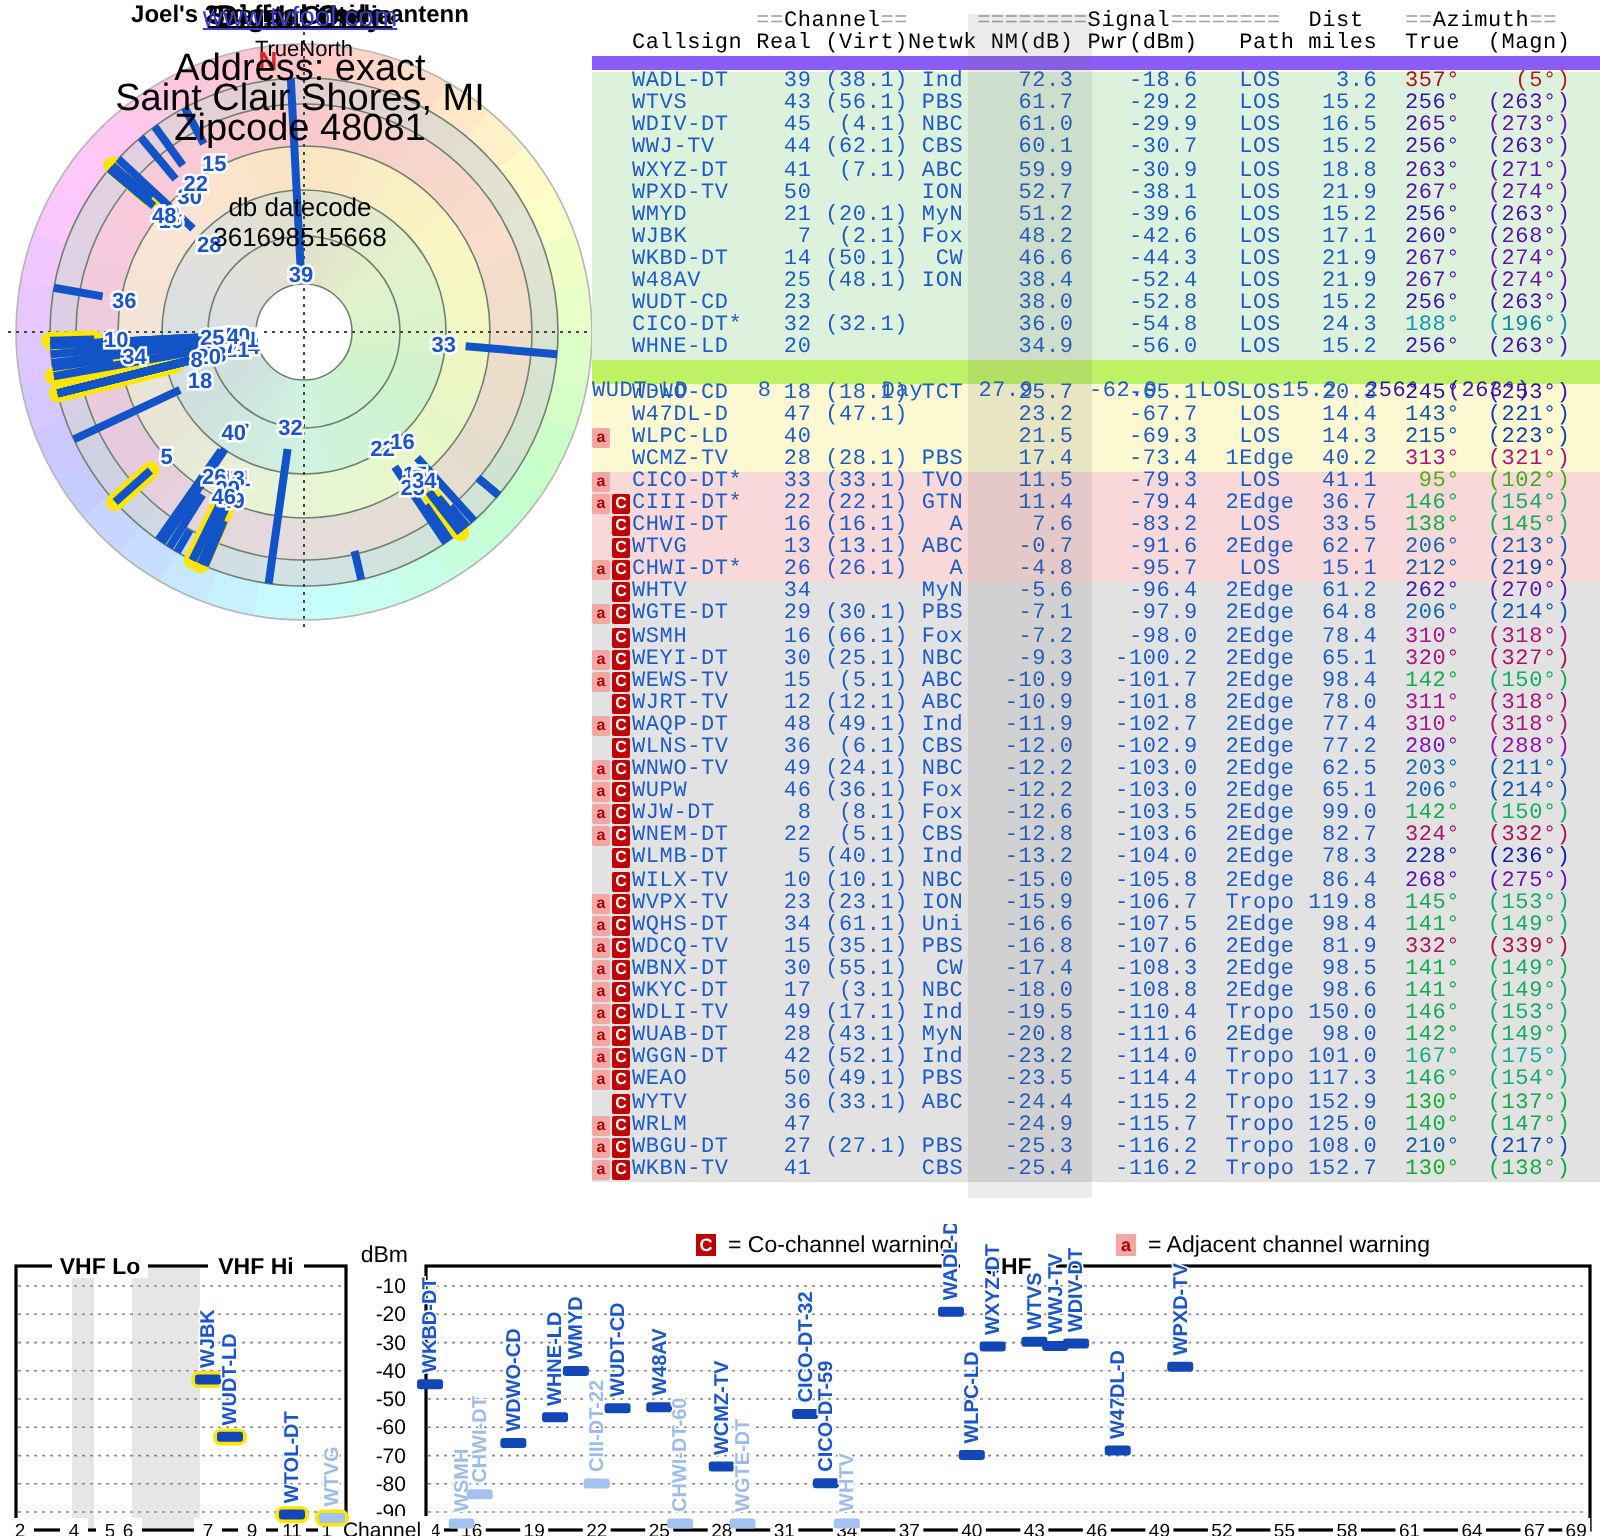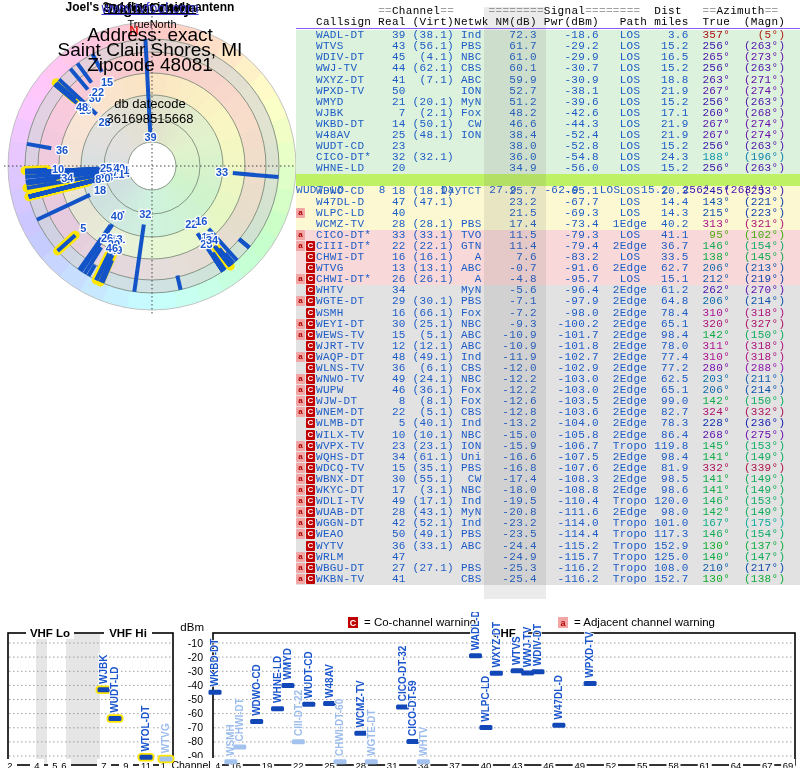--- a/index.html
+++ b/index.html
@@ -14,21 +14,21 @@
   #search-heading{font-size:13px;font-weight:bold;text-decoration:underline;margin-bottom:12px;}
   .sline{font-size:19px;line-height:15px;}
   #dc-label{font-size:13px;margin-top:24px;}
   #dc-value{font-size:13px;}
   #sitelink{left:0;top:588;width:300px;text-align:center;font-size:14px;}
   #sitelink a{color:#3a3acc;text-decoration:underline;}
   
   #sigtable{left:296px;top:6px;width:504px;}
   .line{font-family:"Liberation Mono","DejaVu Sans Mono",monospace;font-size:11px;
         letter-spacing:.3px;line-height:11.1px;white-space:pre;margin:0;color:#1d5cc6;}
-  .hdr{border-bottom:1px solid #8b5cf6;padding-left:20px;margin-bottom:1px;}
+  .hdr{border-bottom:7px solid #8b5cf6;padding-left:20px;margin-bottom:1px;}
   .hdr .line{color:#000;}
   .deco{color:#a0a0a0;}
   .trow{display:flex;align-items:flex-start;height:11.1px;}
   .gut{width:20px;height:11px;flex:none;display:flex;}
   .mk{display:inline-block;width:9px;height:10px;font-family:"Liberation Sans",sans-serif;
       font-size:8px;font-weight:bold;text-align:center;line-height:10px;border-radius:1px;}
   .mk-a{background:#f2a6a6;color:#b00000;margin-right:1px;}
   .mk-c{background:#c00000;color:#fff;}
   #nmband{left:484px;top:7px;width:62px;height:592px;background:rgba(100,100,100,.13);
           pointer-events:none;}
@@ -535,21 +535,21 @@
             <span class="mk mk-a">a</span>
             <span class="mk mk-c">C</span>
           </div>
           <pre class="line"><span>WKYC-DT    17  (3.1) NBC   -18.0   -108.8  2Edge  98.6  </span><span style="color: rgb(17, 172, 71);">141°</span><span style="color: rgb(17, 172, 92);">  (149°)</span></pre>
         </div>
         <div class="trow" style="background: rgb(226, 226, 226);">
           <div class="gut">
             <span class="mk mk-a">a</span>
             <span class="mk mk-c">C</span>
           </div>
-          <pre class="line"><span>WDLI-TV    49 (17.1) Ind   -19.5   -110.4  Tropo 120.0  </span><span style="color: rgb(17, 172, 84);">146°</span><span style="color: rgb(17, 172, 102);">  (153°)</span></pre>
+          <pre class="line"><span>WDLI-TV    49 (17.1) Ind   -19.5   -110.4  Tropo 150.0  </span><span style="color: rgb(17, 172, 84);">146°</span><span style="color: rgb(17, 172, 102);">  (153°)</span></pre>
         </div>
         <div class="trow" style="background: rgb(226, 226, 226);">
           <div class="gut">
             <span class="mk mk-a">a</span>
             <span class="mk mk-c">C</span>
           </div>
           <pre class="line"><span>WUAB-DT    28 (43.1) MyN   -20.8   -111.6  2Edge  98.0  </span><span style="color: rgb(17, 172, 74);">142°</span><span style="color: rgb(17, 172, 92);">  (149°)</span></pre>
         </div>
         <div class="trow" style="background: rgb(226, 226, 226);">
           <div class="gut">

